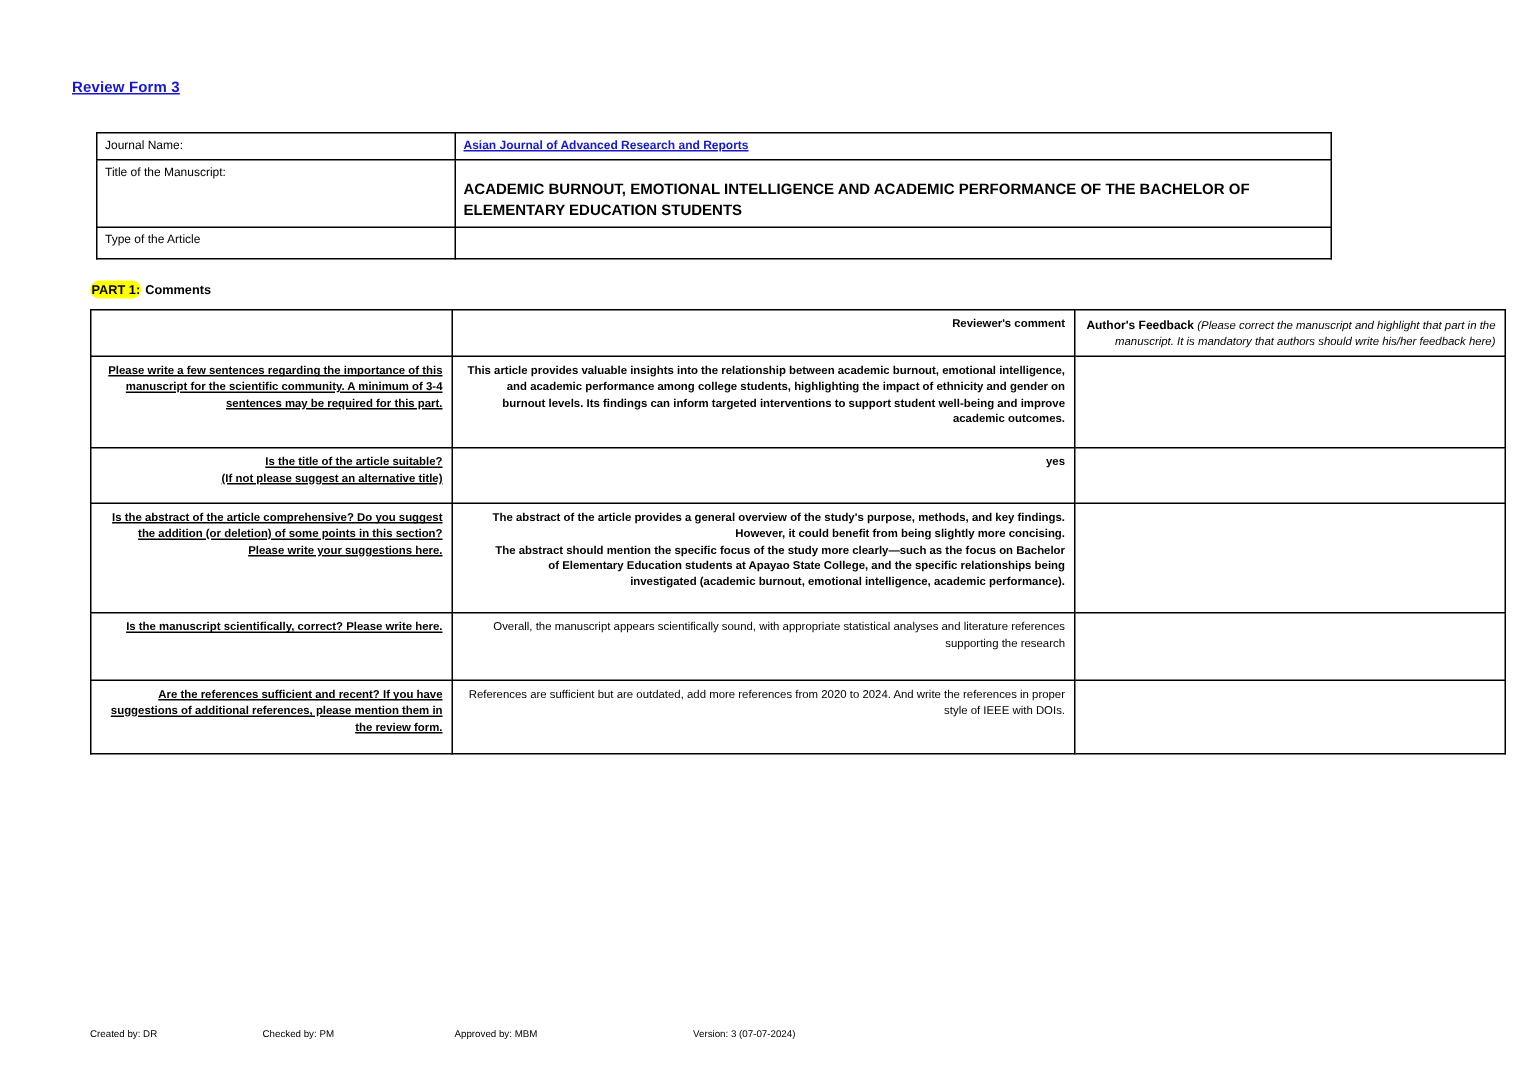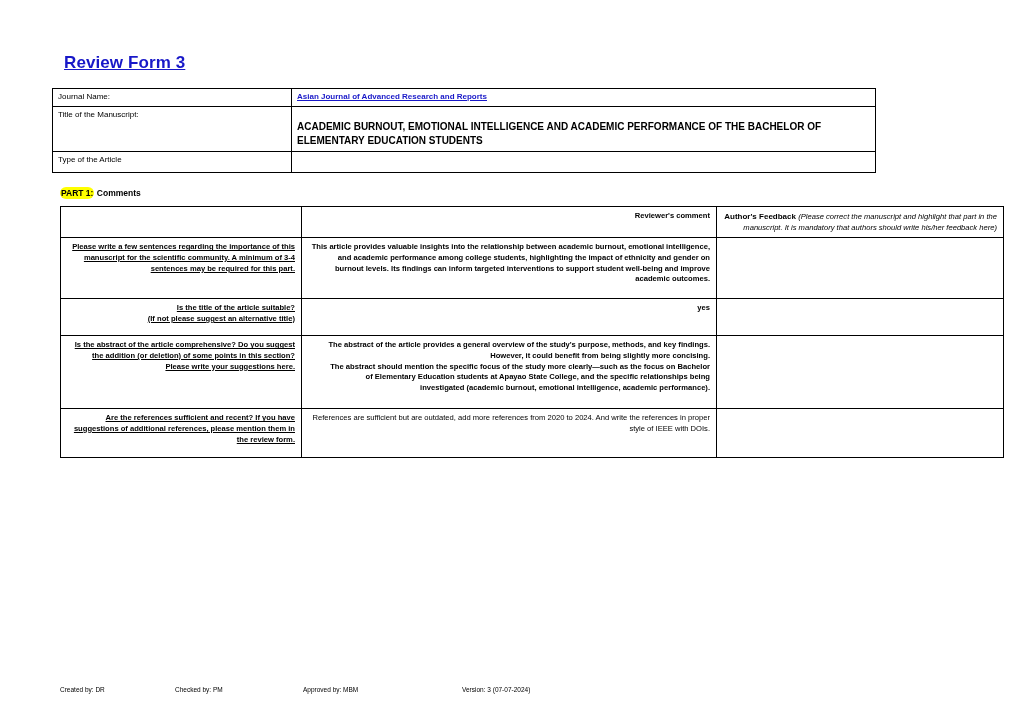--- a/index.html
+++ b/index.html
@@ -18,44 +18,44 @@
   .page {
     position: absolute;
     left: 0;
     top: 0;
     width: 1024px;
     height: 724px;
     background: #ffffff;
   }
   .title-link {
     position: absolute;
-    left: 64px;
+    left: 48px;
     top: 53px;
-    font-size: 17px;
+    font-size: 10px;
     font-weight: bold;
     color: #1818c8;
     text-decoration: underline;
     letter-spacing: 0.1px;
   }
 
   
   table.doc-table {
     border-collapse: collapse;
     table-layout: fixed;
   }
   table.doc-table td {
     border: 1px solid #000000;
     vertical-align: top;
     padding: 3px 5px;
     font-size: 8px;
     line-height: 1.35;
   }
   #header-table {
     position: absolute;
-    left: 52px;
+    left: 64px;
     top: 88px;
     width: 824px;
   }
   #header-table td.lbl {
     width: 228px;
     font-size: 8px;
   }
   #header-table td.val {
     font-size: 8px;
   }
@@ -192,20 +192,25 @@
 
     <tr class="r3">
       <td class="col-q q-text">Is the abstract of the article comprehensive? Do you suggest the addition (or deletion) of some points in this section? Please write your suggestions here.</td>
       <td class="col-r r-bold">
             <span class="indent-block" style="white-space: pre-line;">The abstract of the article provides a general overview of the study's purpose, methods, and key findings. However, it could benefit from being slightly more concising.
 The abstract should mention the specific focus of the study more clearly—such as the focus on Bachelor of Elementary Education students at Apayao State College, and the specific relationships being investigated (academic burnout, emotional intelligence, academic performance).</span>
           </td>
       <td class="col-a"></td>
     </tr>
 
+    <tr class="r4">
+      <td class="col-q q-text">Is the manuscript scientifically, correct? Please write here.</td>
+      <td class="col-r r-normal">Overall, the manuscript appears scientifically sound, with appropriate statistical analyses and literature references supporting the research</td>
+      <td class="col-a"></td>
+    </tr>
 
     <tr class="r5">
       <td class="col-q q-text">Are the references sufficient and recent? If you have suggestions of additional references, please mention them in the review form.</td>
       <td class="col-r r-normal">References are sufficient but are outdated, add more references from 2020 to 2024. And write the references in proper style of IEEE with DOIs.</td>
       <td class="col-a"></td>
     </tr>
   </tbody>
     </table>
 
   <div class="footer" id="footer-created">Created by: DR</div>

